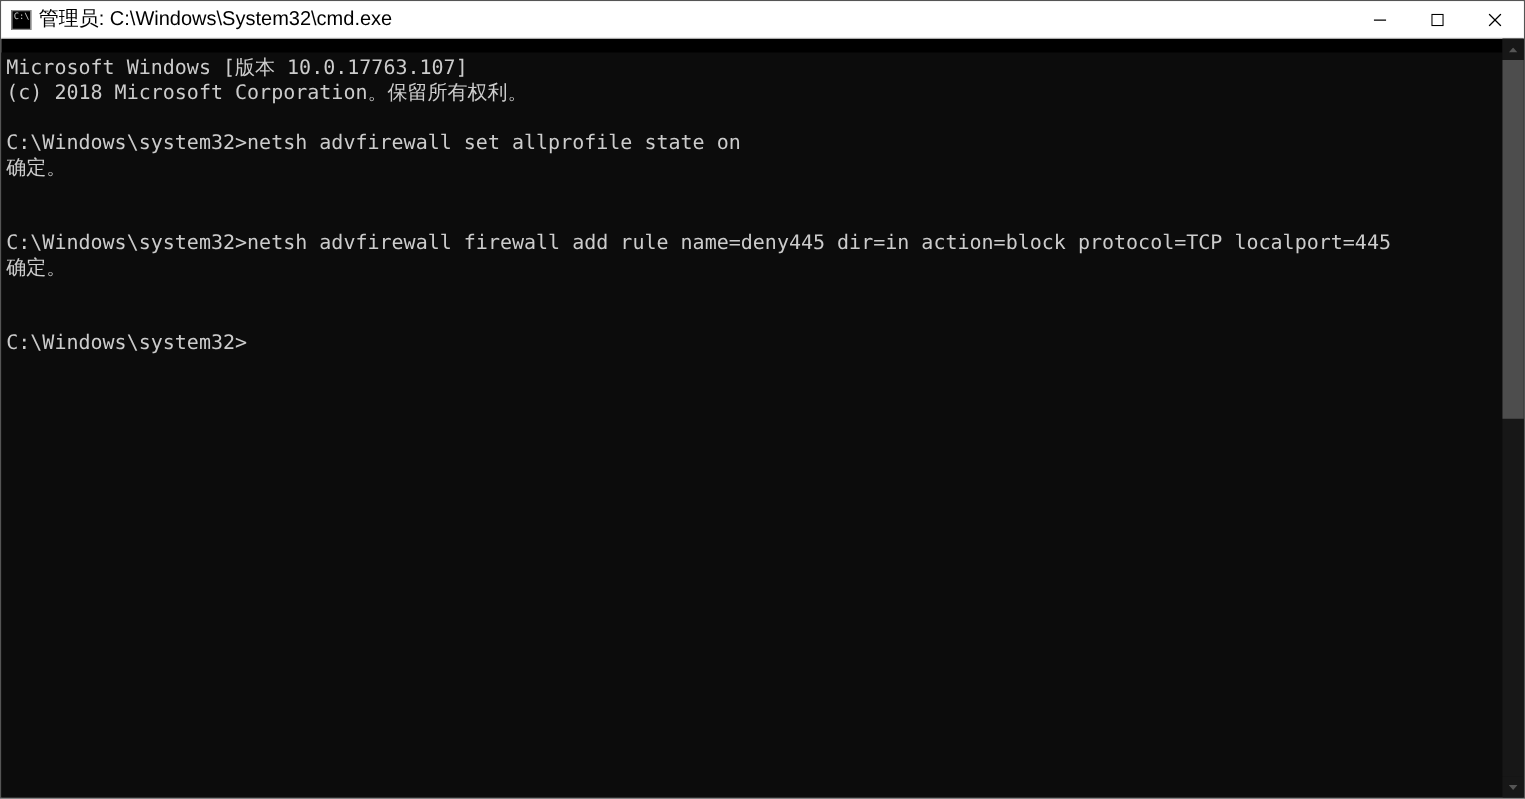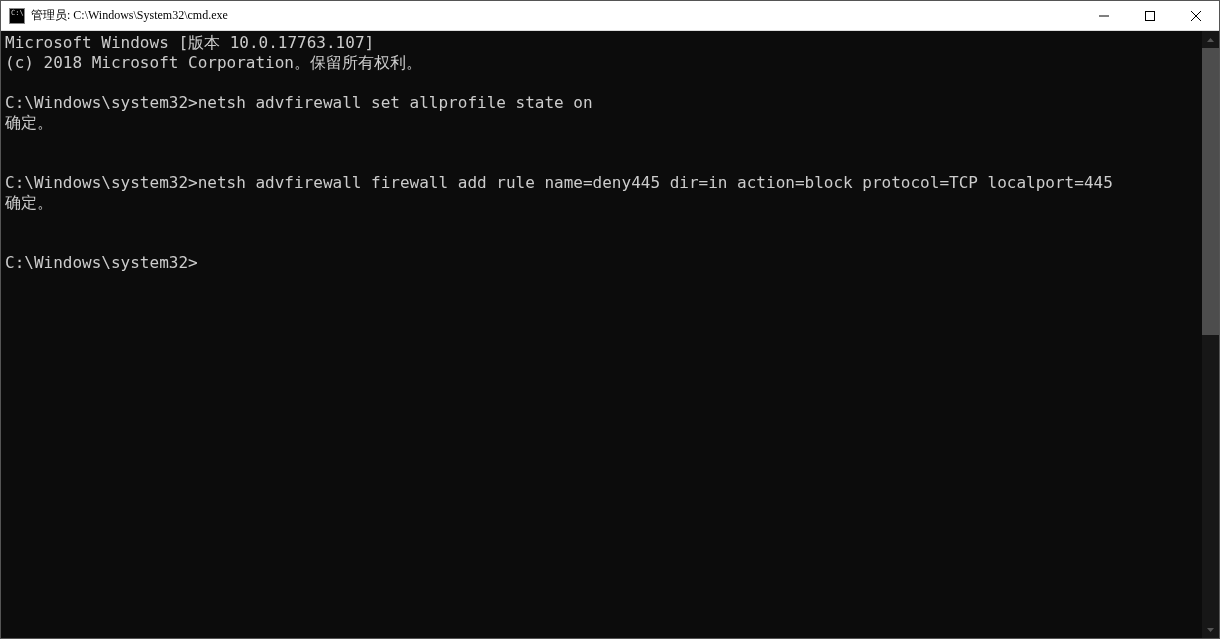--- a/index.html
+++ b/index.html
@@ -45,26 +45,25 @@
       content: "C:\\";
       font-family: Consolas, monospace;
       font-size: 7px;
       color: #ccc;
       position: absolute;
       top: 1px;
       left: 1px;
       line-height: 7px;
     }
     .titlebar-title {
-      font-size: 12px;
+      font-size: 16px;
       color: #000;
       flex: 1;
       white-space: nowrap;
       overflow: hidden;
-      font-family: Liberation Serif, serif;
     }
     .titlebar-controls {
       display: flex;
       height: 100%;
     }
     .titlebar-btn {
       width: 46px;
       height: 100%;
       display: flex;
       align-items: center;
@@ -89,20 +88,21 @@
     .console {
       flex: 1;
       background: #0c0c0c;
       color: #cccccc;
       font-family: "NSimSun", "SimSun", "Consolas", monospace;
       font-size: 16px;
       line-height: 20px;
       padding: 2px 4px;
       white-space: pre;
       overflow: hidden;
+      margin-top: 11px;
     }
     .scrollbar {
       width: 17px;
       background: #171717;
       display: flex;
       flex-direction: column;
     }
     .scroll-arrow {
       height: 17px;
       background: #171717;

